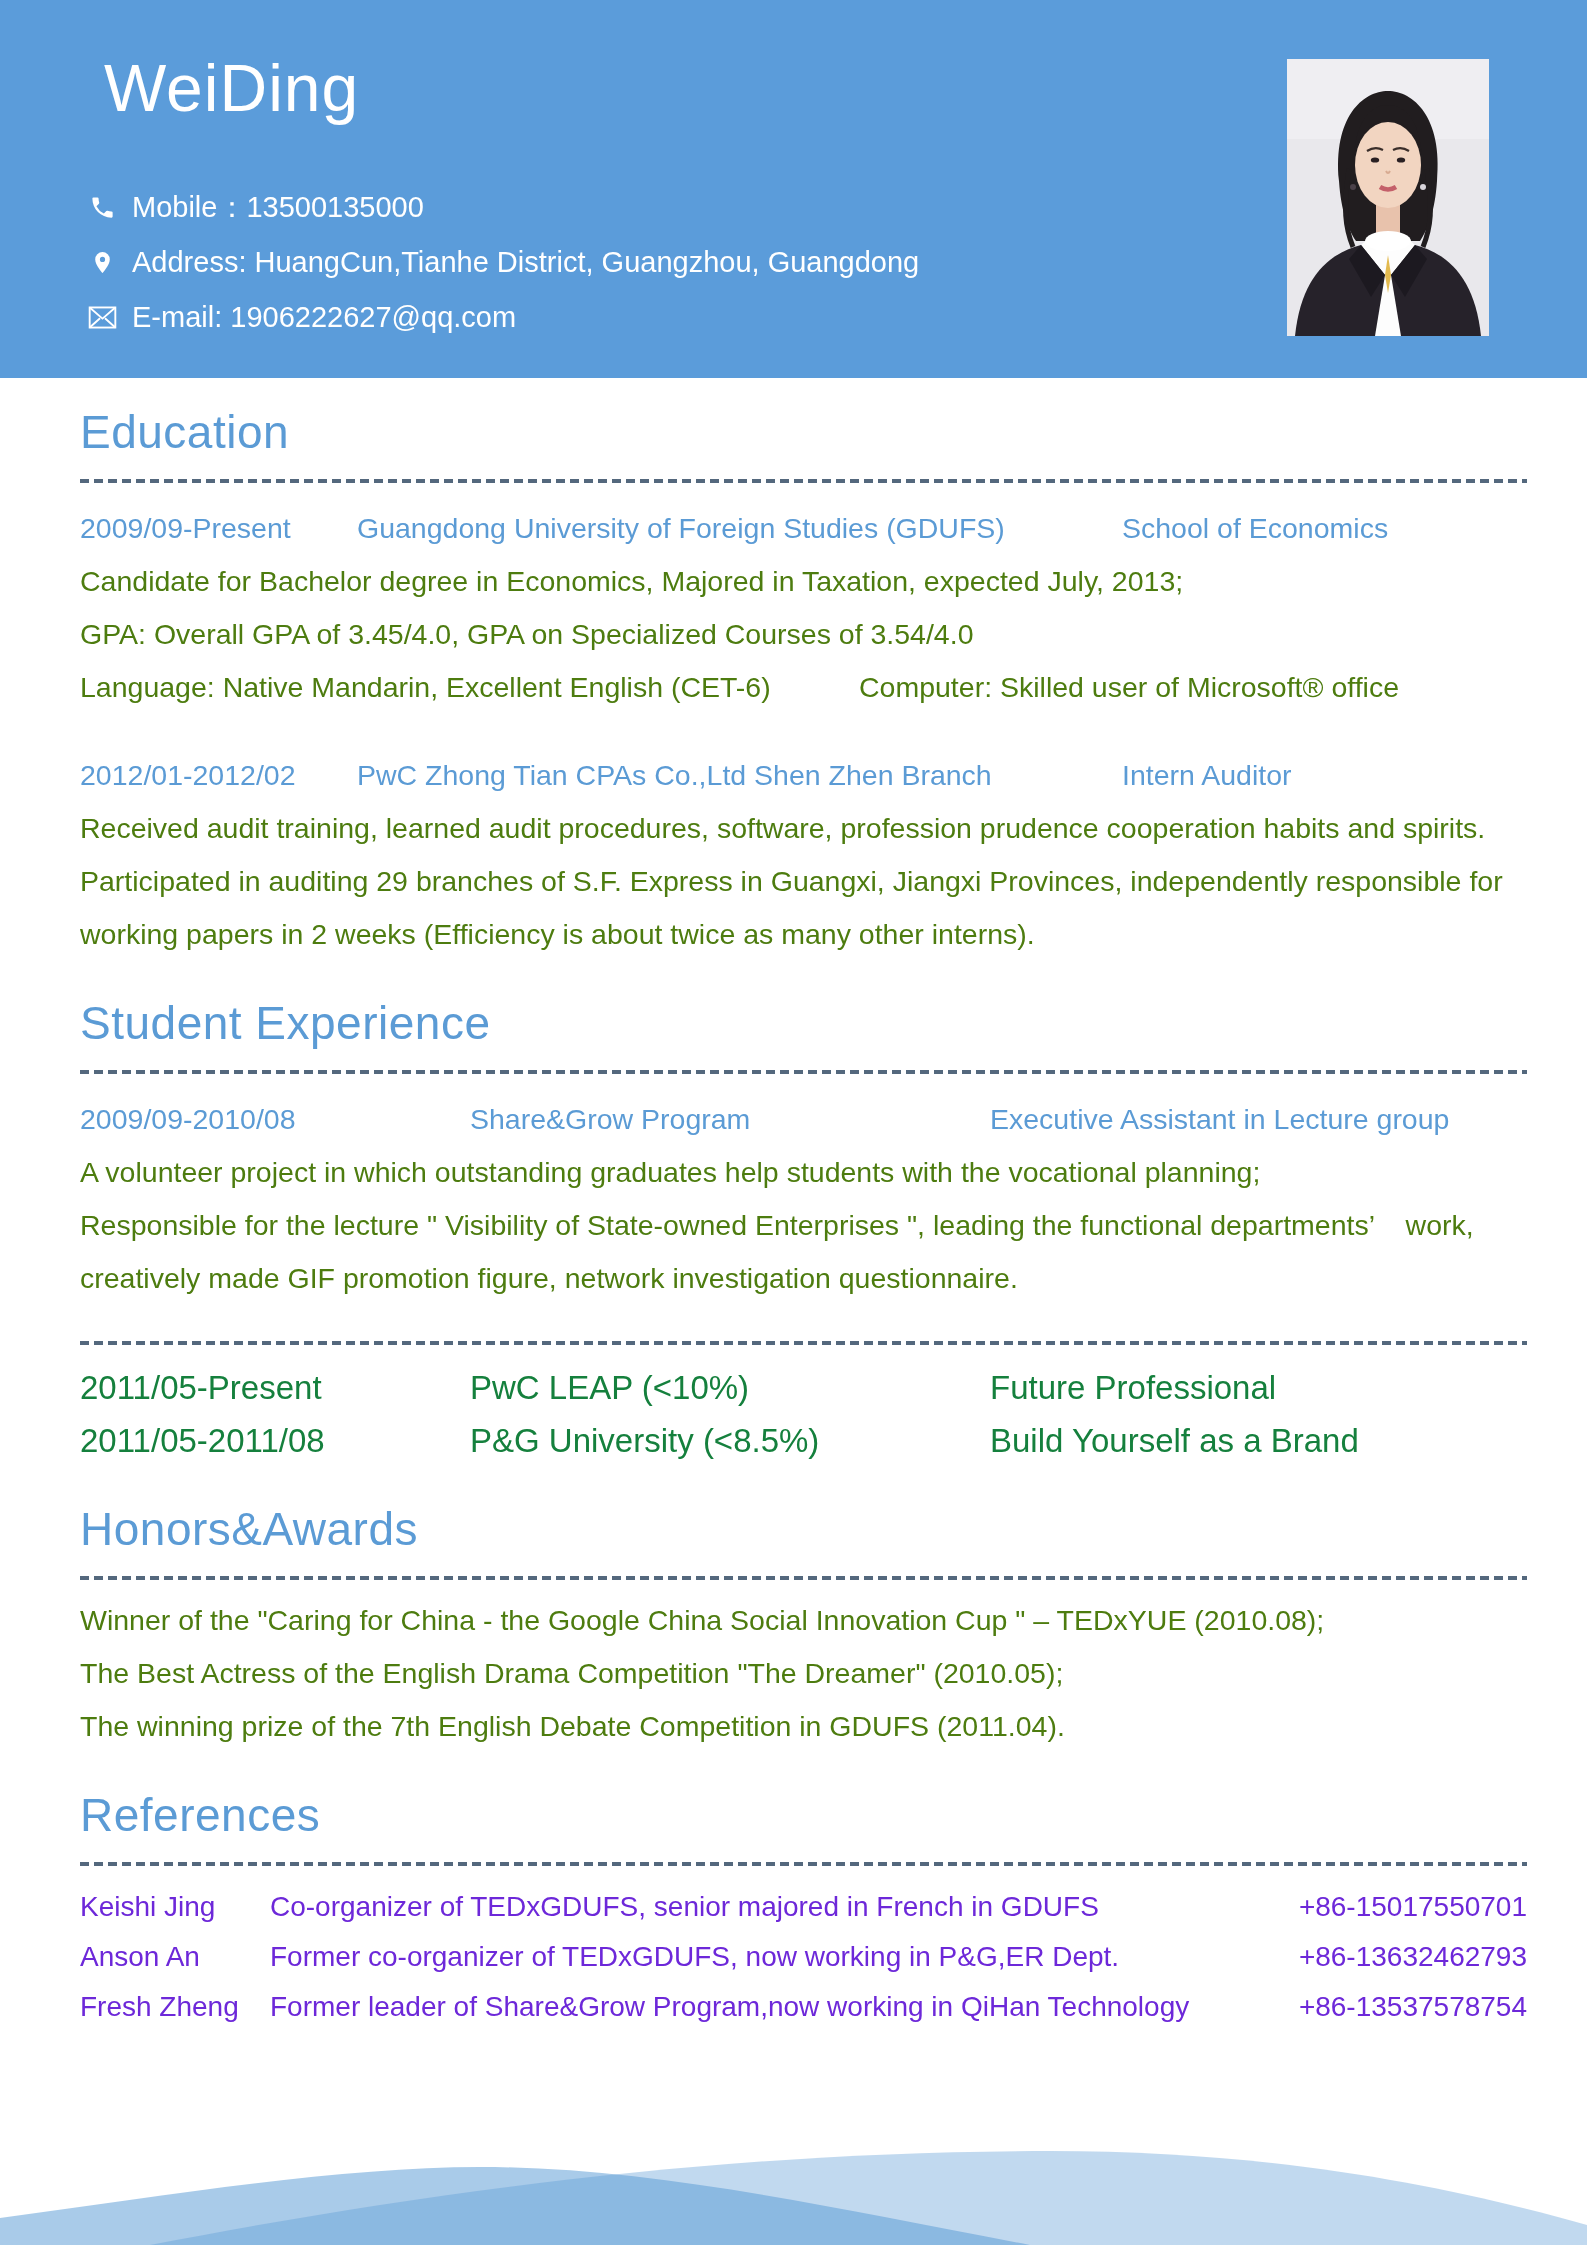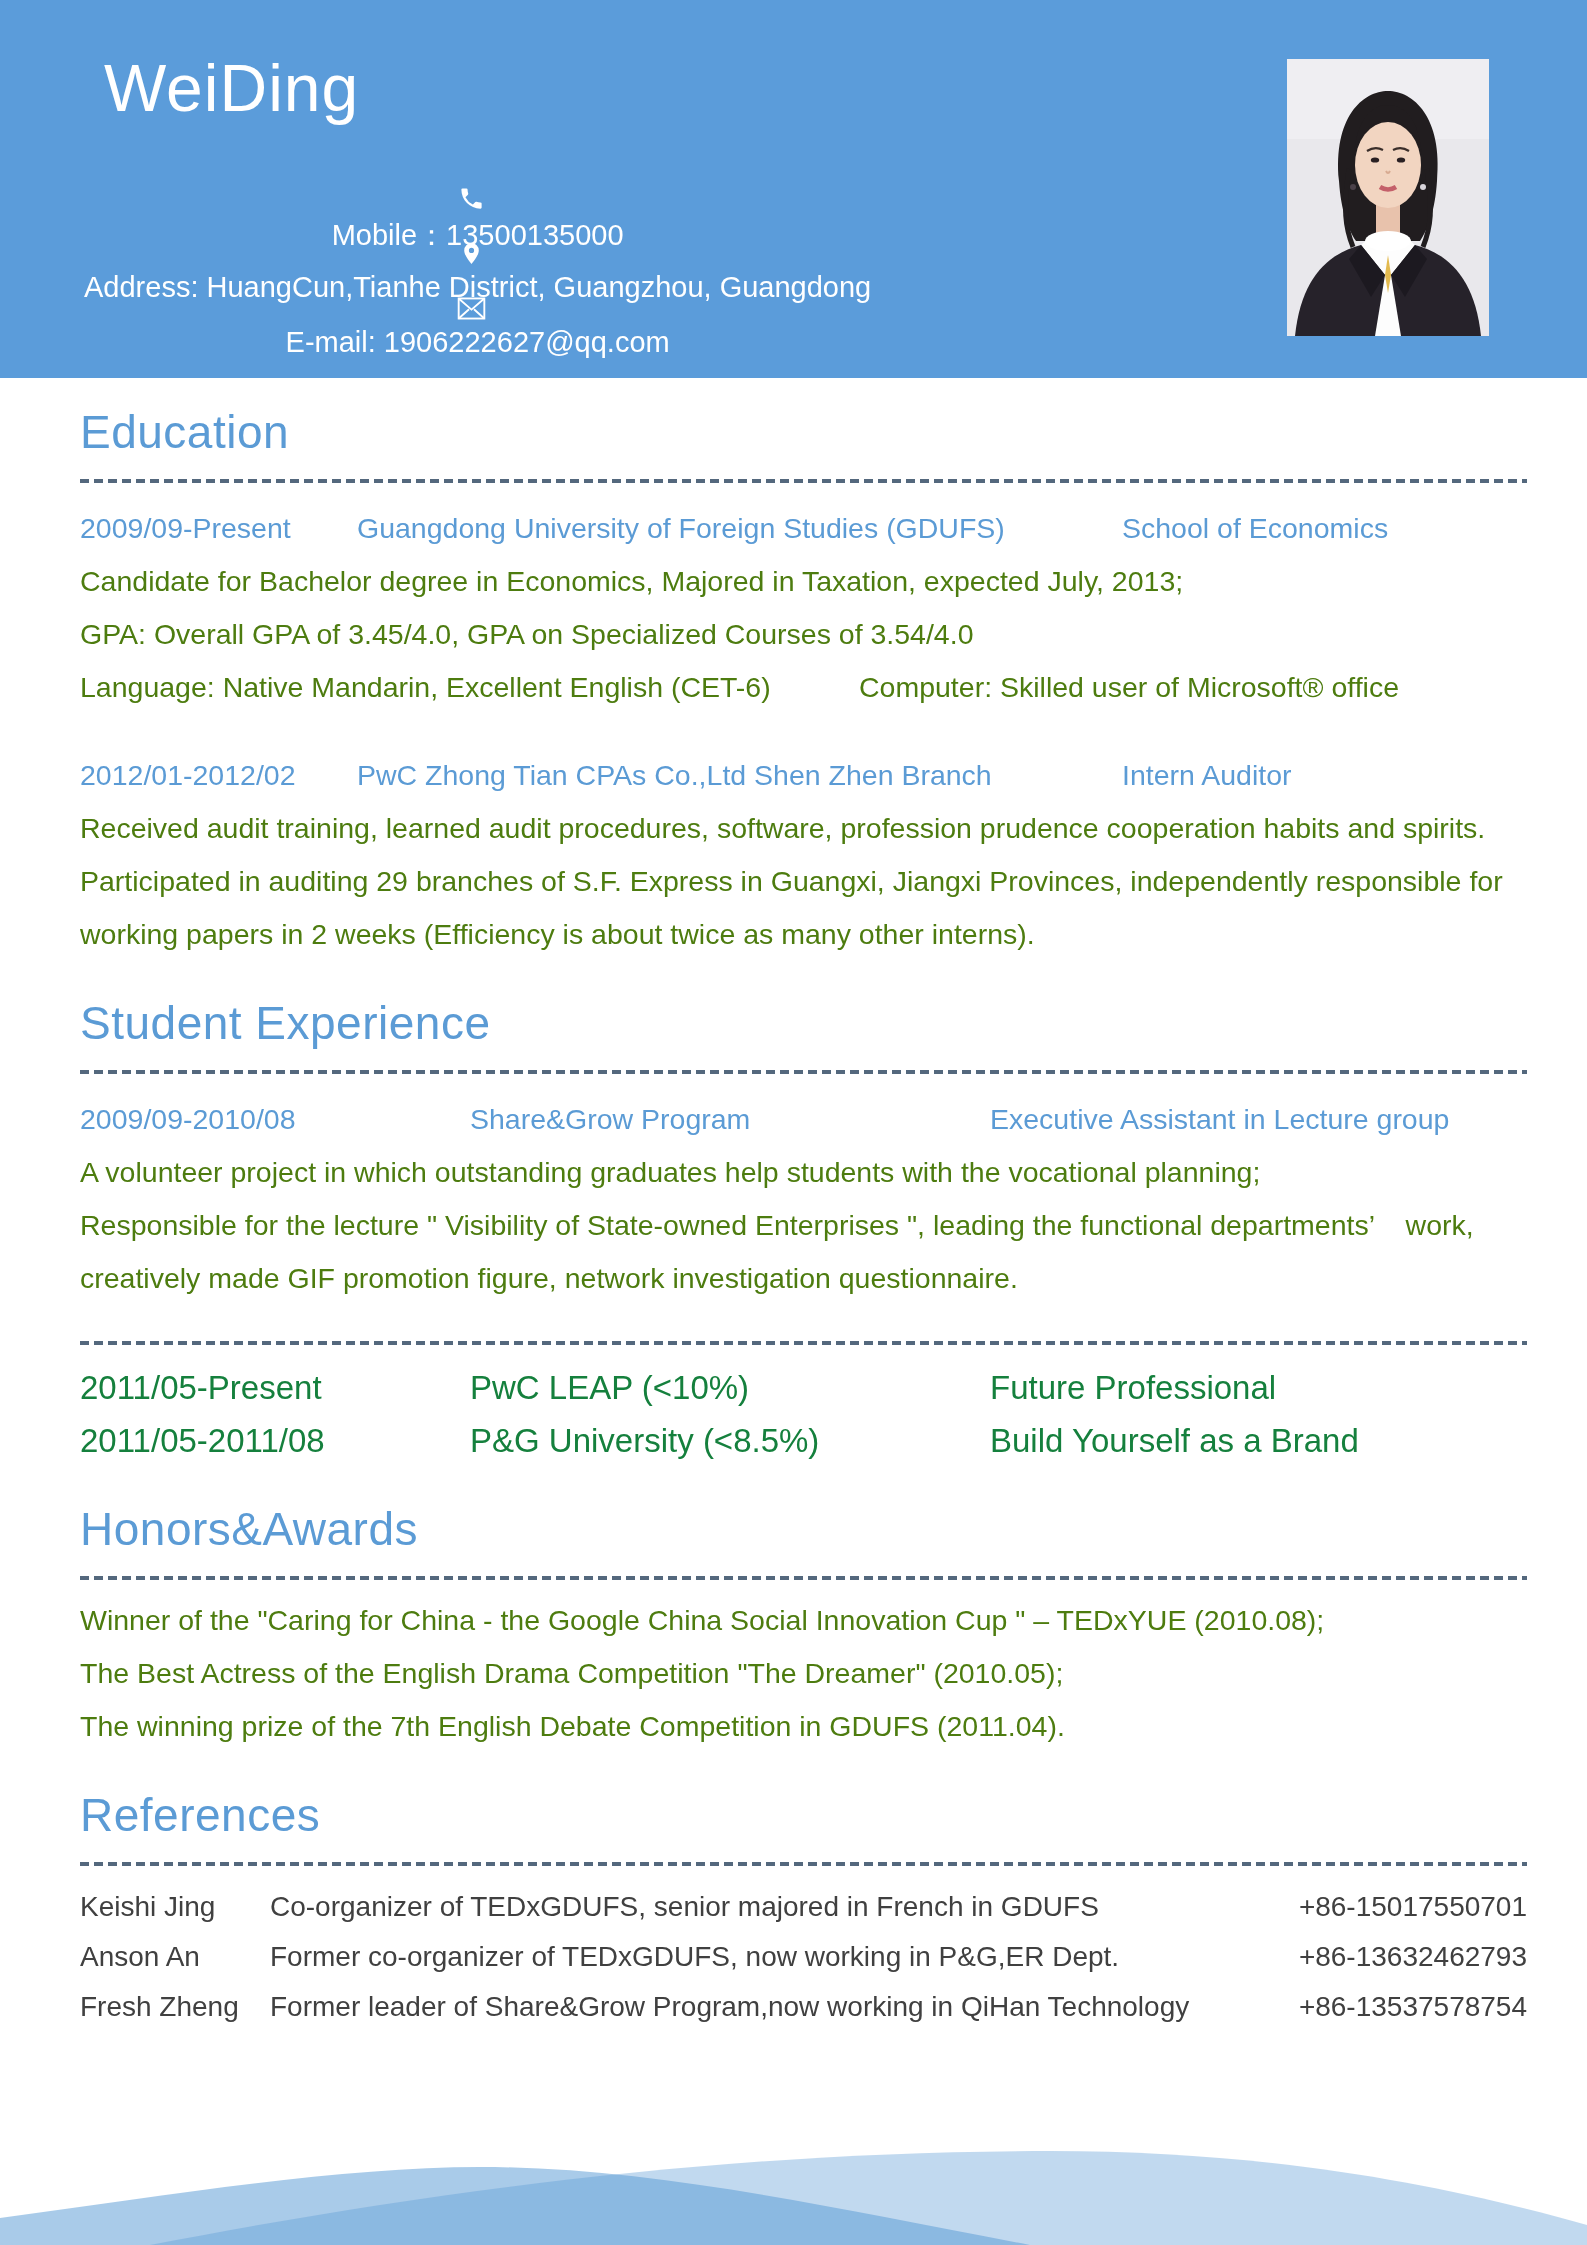--- a/index.html
+++ b/index.html
@@ -8,21 +8,21 @@
     width:1587px;height:2245px;
     background:#ffffff;
     overflow:hidden;
     font-family:"Liberation Sans","DejaVu Sans",sans-serif;
     color:#333;
   }
   
   .hdr{position:relative;height:378px;background:#5b9cda;color:#fff;}
   .name{position:absolute;left:104px;top:50px;font-size:66px;font-weight:300;letter-spacing:1px;}
   .contacts{position:absolute;left:84px;top:180px;}
-  .c-row{display:flex;align-items:center;height:55px;font-size:29px;font-weight:300;flex-direction:column;}
+  .c-row{display:flex;align-items:center;height:55px;font-size:29px;font-weight:300;}
   .ic{width:36px;display:inline-flex;justify-content:center;align-items:center;margin-right:12px;flex:0 0 36px;}
   .photo{position:absolute;left:1287px;top:59px;width:202px;height:277px;overflow:hidden;}
   .photo svg{display:block;}
   
   .content{padding:28px 60px 0 80px;}
   .sec{margin-top:36px;}
   .content > section:first-child{margin-top:0;}
   .stitle{font-size:46px;line-height:1.15;color:#5b9bd5;font-weight:400;margin:0 0 20px 0;letter-spacing:.5px;}
   .dashes{height:4px;background:repeating-linear-gradient(90deg,#54687d 0 9px,transparent 9px 14px);}
   .erow{display:flex;font-size:28.5px;color:#5b9bd5;margin-top:28px;line-height:1.2;}
@@ -33,21 +33,21 @@
   .exp .c1{width:390px;flex:0 0 390px;}
   .exp .c2{flex:1;}
   .exp .c3{width:537px;flex:0 0 537px;}
   .body{margin-top:10px;}
   .bline{font-size:28.5px;color:#4d7c0f;line-height:53px;white-space:pre-wrap;}
   .split{display:flex;}
   .split .sl{width:779px;flex:0 0 779px;}
   .rows{margin-top:16px;}
   .trow{display:flex;font-size:33px;color:#15803d;line-height:53px;}
   .hlines{margin-top:14px;}
-  .rrow{display:flex;font-size:28px;color:#404040;line-height:50px;}
+  .rrow{display:flex;font-size:28px;color:#6d28d9;line-height:50px;}
   .r-name{width:190px;flex:0 0 190px;}
   .r-desc{flex:1;}
   .r-phone{width:260px;flex:0 0 260px;text-align:right;}
   
   .footer-waves{position:absolute;left:0;bottom:0;width:1587px;height:170px;pointer-events:none;}
 </style>
 </head>
 <body>
 
 <div class="page">

